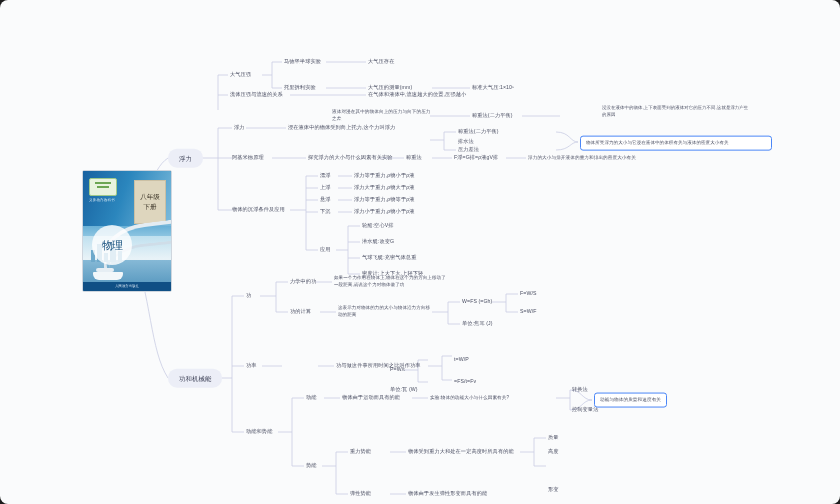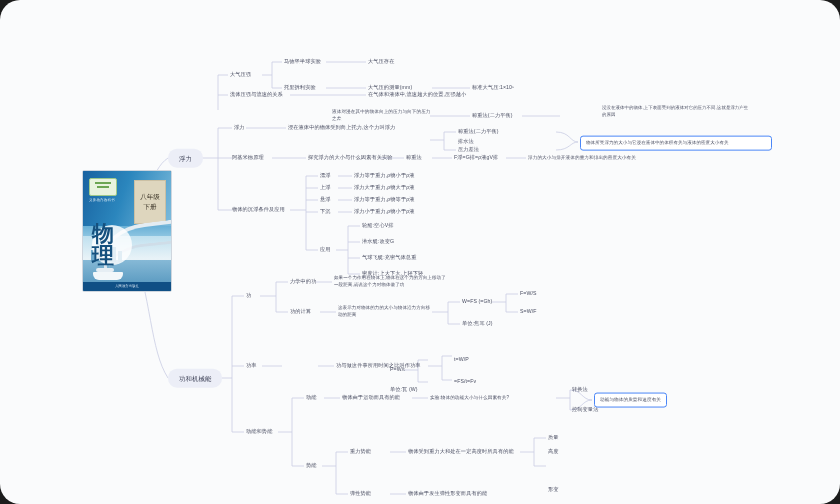--- a/index.html
+++ b/index.html
@@ -1,39 +1,39 @@
 <!DOCTYPE html>
 <html><head>
 <meta charset="utf-8">
 <style>
   html,body{margin:0;padding:0;background:#1c1c1c;}
   body{font-family:"Liberation Sans","DejaVu Sans",sans-serif;}
   #app{position:relative;width:840px;height:504px;background:#fafbfc;
-       border-radius:20px;overflow:hidden;}
+       border-radius:8px;overflow:hidden;}
   #canvas{position:absolute;inset:0;}
   svg.links{position:absolute;left:0;top:0;width:840px;height:504px;pointer-events:none;}
   .cover{position:absolute;left:82px;top:170px;width:88px;height:120px;
          border:1px solid #cfd6de;border-radius:2px;overflow:hidden;
          background:linear-gradient(180deg,#1b6fa8 0%,#2f8fc4 32%,#8fc6e2 55%,#cfe6f2 100%);}
   .cover .topband{position:absolute;left:0;top:0;width:100%;height:46%;
          background:linear-gradient(110deg,#1862a0 0%,#2b86bd 45%,#7ebcdc 100%);}
   .cover .seal{position:absolute;left:6px;top:7px;width:26px;height:16px;
          background:#e8f3de;border:1px solid #9ec98a;border-radius:2px;}
   .cover .seal i{display:block;margin:3px auto 0;width:16px;height:2px;background:#6ca653;}
   .cover .seal i+i{margin-top:2px;width:12px;}
   .cover .pub{position:absolute;left:6px;top:27px;font-size:3.4px;color:#e9f4fb;letter-spacing:.3px;}
   .cover .gradebox{position:absolute;right:5px;top:9px;width:30px;height:42px;
          background:#ded6be;border:1px solid #cbc0a4;display:flex;flex-direction:column;
          align-items:center;justify-content:center;gap:3px;}
   .cover .gradebox span{font-size:6.5px;color:#3a3326;line-height:1;
          font-family:"DejaVu Sans",sans-serif;}
   .cover .circ{position:absolute;left:9px;top:54px;width:40px;height:40px;border-radius:50%;
          background:rgba(255,255,255,.80);display:flex;align-items:center;justify-content:center;}
-  .cover .circ b{font-size:22px;color:#15507e;font-family:"DejaVu Sans",sans-serif;
-         line-height:1;letter-spacing:-1px;font-weight:700;}
+  .cover .circ b{font-size:11px;color:#15507e;font-family:"DejaVu Sans",sans-serif;
+         line-height:1;letter-spacing:-1px;font-weight:400;}
   .cover .sky{position:absolute;left:0;bottom:0;width:100%;height:46%;
          background:linear-gradient(180deg,#bfe0ef 0%,#e7f2f7 40%,#f3f7f9 100%);}
   .cover .water{position:absolute;left:0;bottom:0;width:100%;height:26%;
          background:linear-gradient(180deg,#86b9d6 0%,#4f92bb 100%);}
   .cover .bridge{position:absolute;right:-4px;bottom:14%;width:70px;height:46px;
          border-top:4px solid #e3ecf2;border-left:3px solid #dce7ef;
          border-radius:62% 0 0 0;transform:rotate(-7deg);}
   .cover .bridge2{position:absolute;right:-2px;bottom:8%;width:64px;height:34px;
          border-top:3px solid #cfdde8;border-radius:58% 0 0 0;transform:rotate(-6deg);}
   .cover .city{position:absolute;left:8px;bottom:24%;width:34px;height:20px;}

